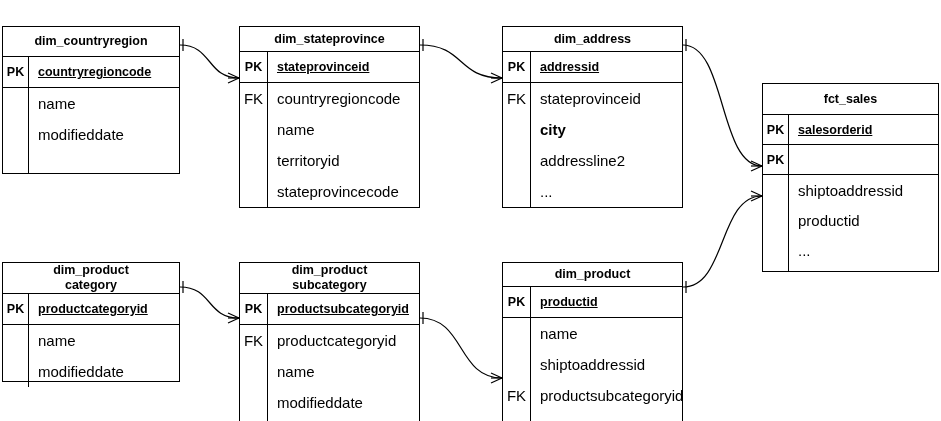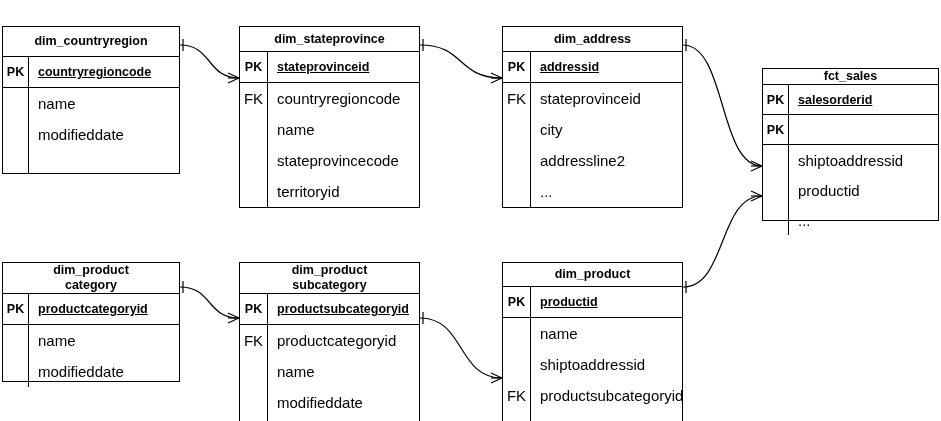--- a/index.html
+++ b/index.html
@@ -142,50 +142,50 @@
         <div class="block">
           <div class="key-col" style="width: 28px;">
             <div class="slot keyslot" style="height: 31px;">FK</div>
             <div class="slot keyslot" style="height: 31px;"></div>
             <div class="slot keyslot" style="height: 31px;"></div>
             <div class="slot keyslot" style="height: 31px;"></div>
           </div>
           <div class="attr-col">
             <div class="slot attrslot" style="height: 31px;">countryregioncode</div>
             <div class="slot attrslot" style="height: 31px;">name</div>
+            <div class="slot attrslot" style="height: 31px;">territoryid</div>
             <div class="slot attrslot" style="height: 31px;">stateprovincecode</div>
-            <div class="slot attrslot" style="height: 31px;">territoryid</div>
           </div>
         </div>
       </div>
     </div>
     <div class="entity" style="left: 502px; top: 2px; width: 181px; height: 182px;">
       <div class="ent-header" style="height: 30px;">dim_address</div>
       <div class="rows">
         <div class="row sep" style="height: 31px;">
           <div class="key-cell bold" style="width: 28px;">PK</div>
           <div class="attr-cell pk">addressid</div>
         </div>
         <div class="block">
           <div class="key-col" style="width: 28px;">
             <div class="slot keyslot" style="height: 31px;">FK</div>
             <div class="slot keyslot" style="height: 31px;"></div>
             <div class="slot keyslot" style="height: 31px;"></div>
             <div class="slot keyslot" style="height: 31px;"></div>
           </div>
           <div class="attr-col">
             <div class="slot attrslot" style="height: 31px;">stateprovinceid</div>
-            <div class="slot attrslot" style="height: 31px;">city</div>
+            <div class="slot attrslot" style="height: 31px; font-weight: bold;">city</div>
             <div class="slot attrslot" style="height: 31px;">addressline2</div>
             <div class="slot attrslot" style="height: 31px;">...</div>
           </div>
         </div>
       </div>
     </div>
-    <div class="entity" style="left: 762px; top: 44px; width: 177px; height: 153px;">
+    <div class="entity" style="left: 762px; top: 59px; width: 177px; height: 189px;">
       <div class="ent-header" style="height: 31px;">fct_sales</div>
       <div class="rows">
         <div class="row sep" style="height: 30px;">
           <div class="key-cell bold" style="width: 26px;">PK</div>
           <div class="attr-cell pk">salesorderid</div>
         </div>
         <div class="row sep" style="height: 30px;">
           <div class="key-cell bold" style="width: 26px;">PK</div>
         </div>
         <div class="block">

